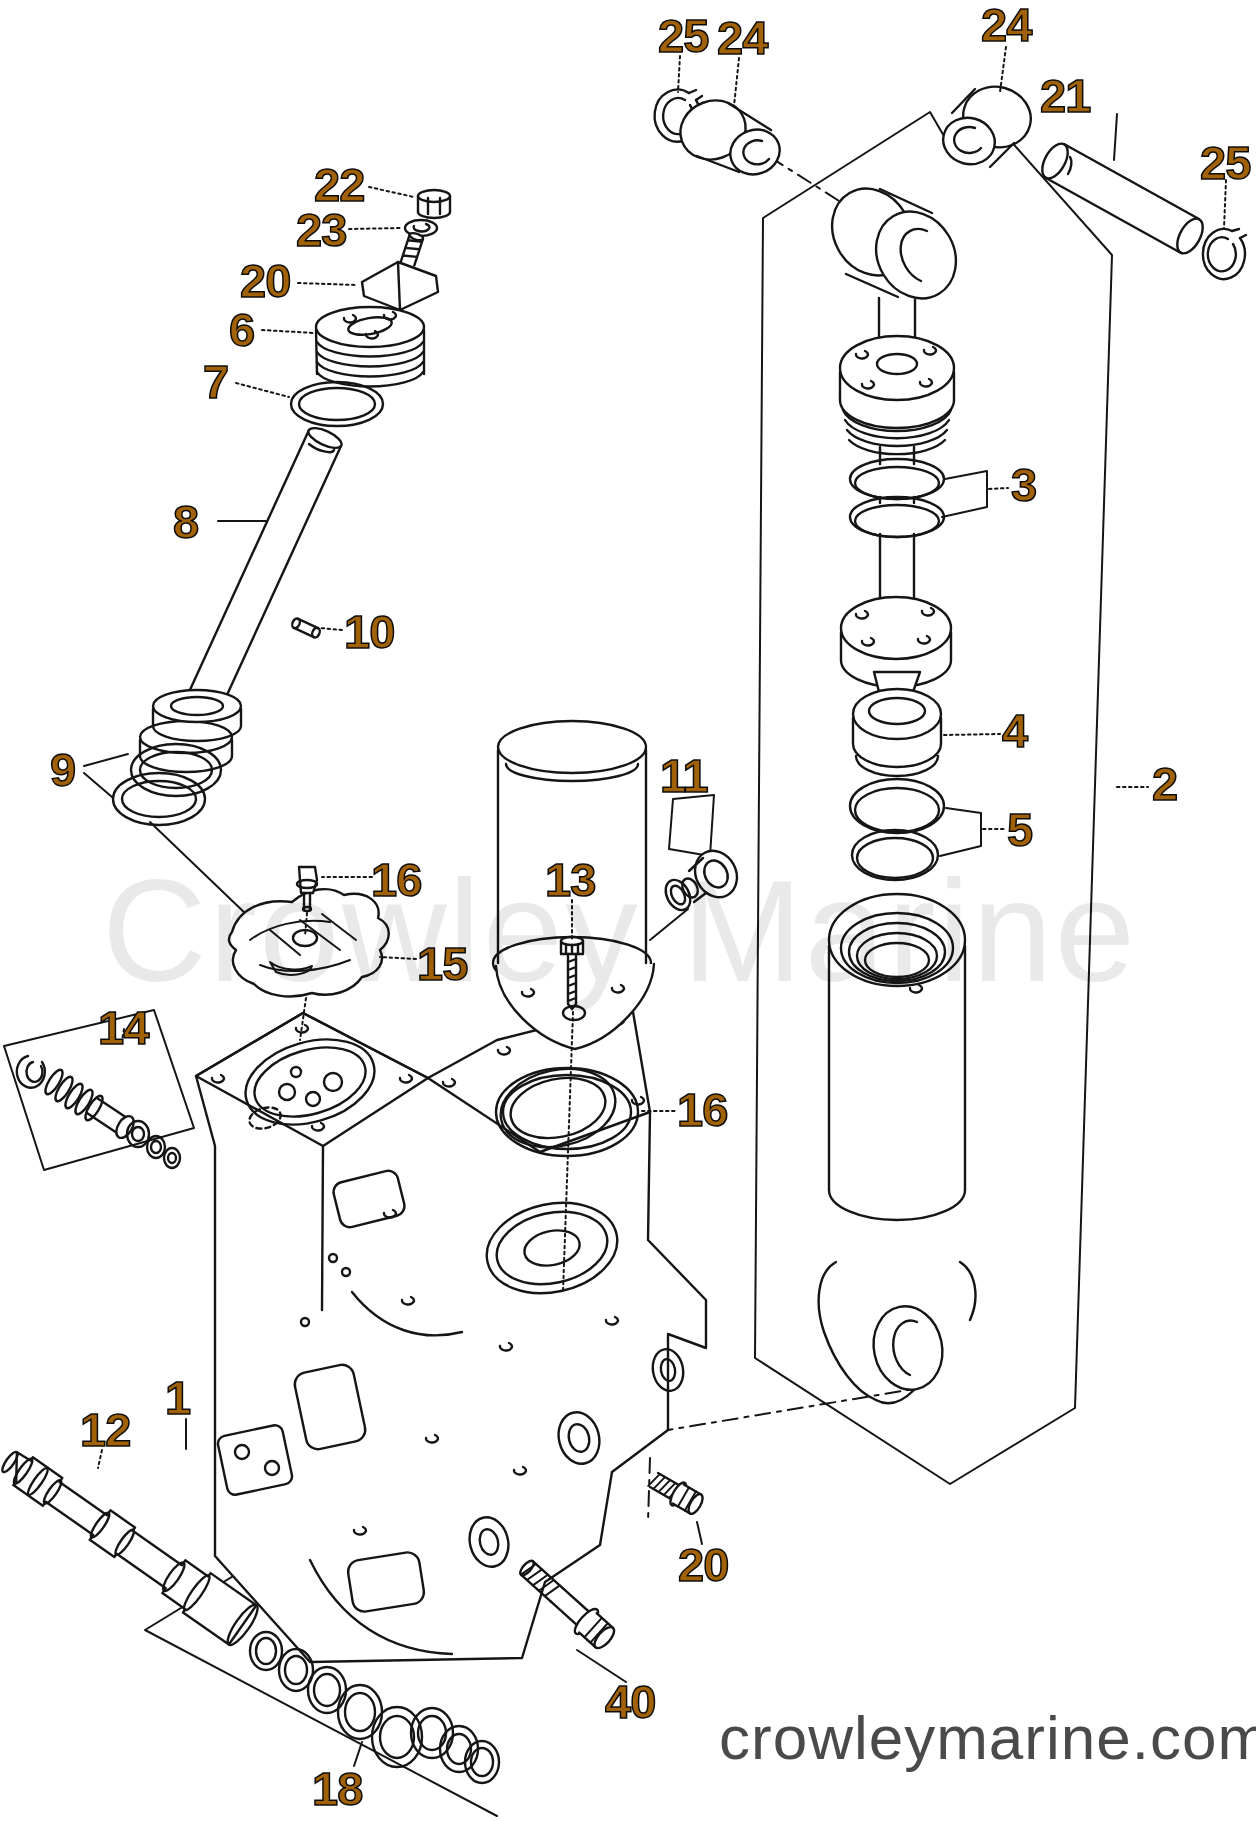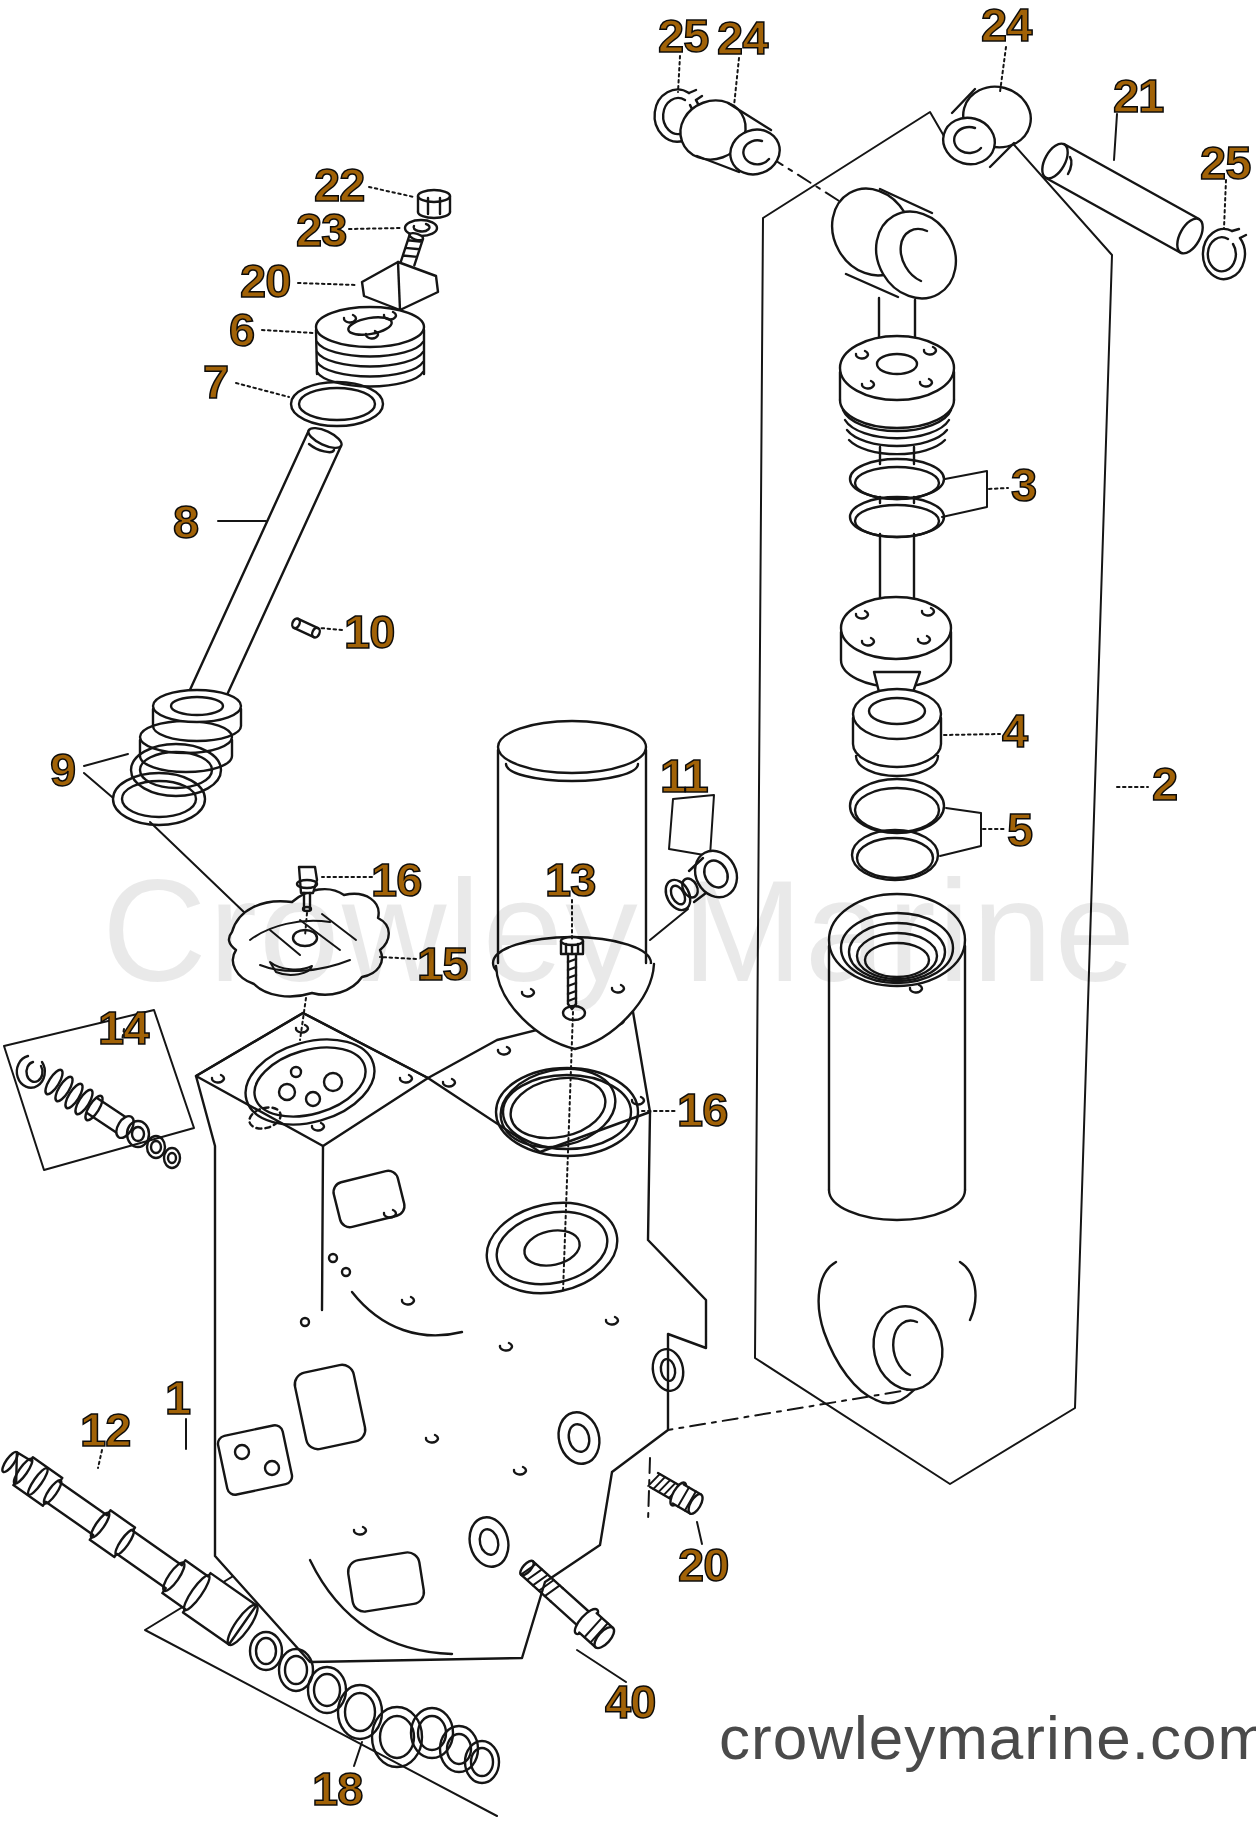--- a/index.html
+++ b/index.html
@@ -391,21 +391,21 @@
     <path d="M626,1682 L577,1650"></path>
   </g>
 </svg>
 
 <div class="watermark">Crowley Marine</div>
 <div class="footer-site">crowleymarine.com</div>
 
 <div class="callout" style="left:658px;top:12px">25</div>
 <div class="callout" style="left:717px;top:14px">24</div>
 <div class="callout" style="left:981px;top:1px">24</div>
-<div class="callout" style="left:1113px;top:72px">21</div>
+<div class="callout" style="left:1040px;top:72px">21</div>
 <div class="callout" style="left:1200px;top:139px">25</div>
 <div class="callout" style="left:314px;top:161px">22</div>
 <div class="callout" style="left:296px;top:206px">23</div>
 <div class="callout" style="left:240px;top:257px">20</div>
 <div class="callout" style="left:229px;top:306px">6</div>
 <div class="callout" style="left:203px;top:358px">7</div>
 <div class="callout" style="left:173px;top:498px">8</div>
 <div class="callout" style="left:344px;top:608px">10</div>
 <div class="callout" style="left:50px;top:746px">9</div>
 <div class="callout" style="left:1011px;top:461px">3</div>

